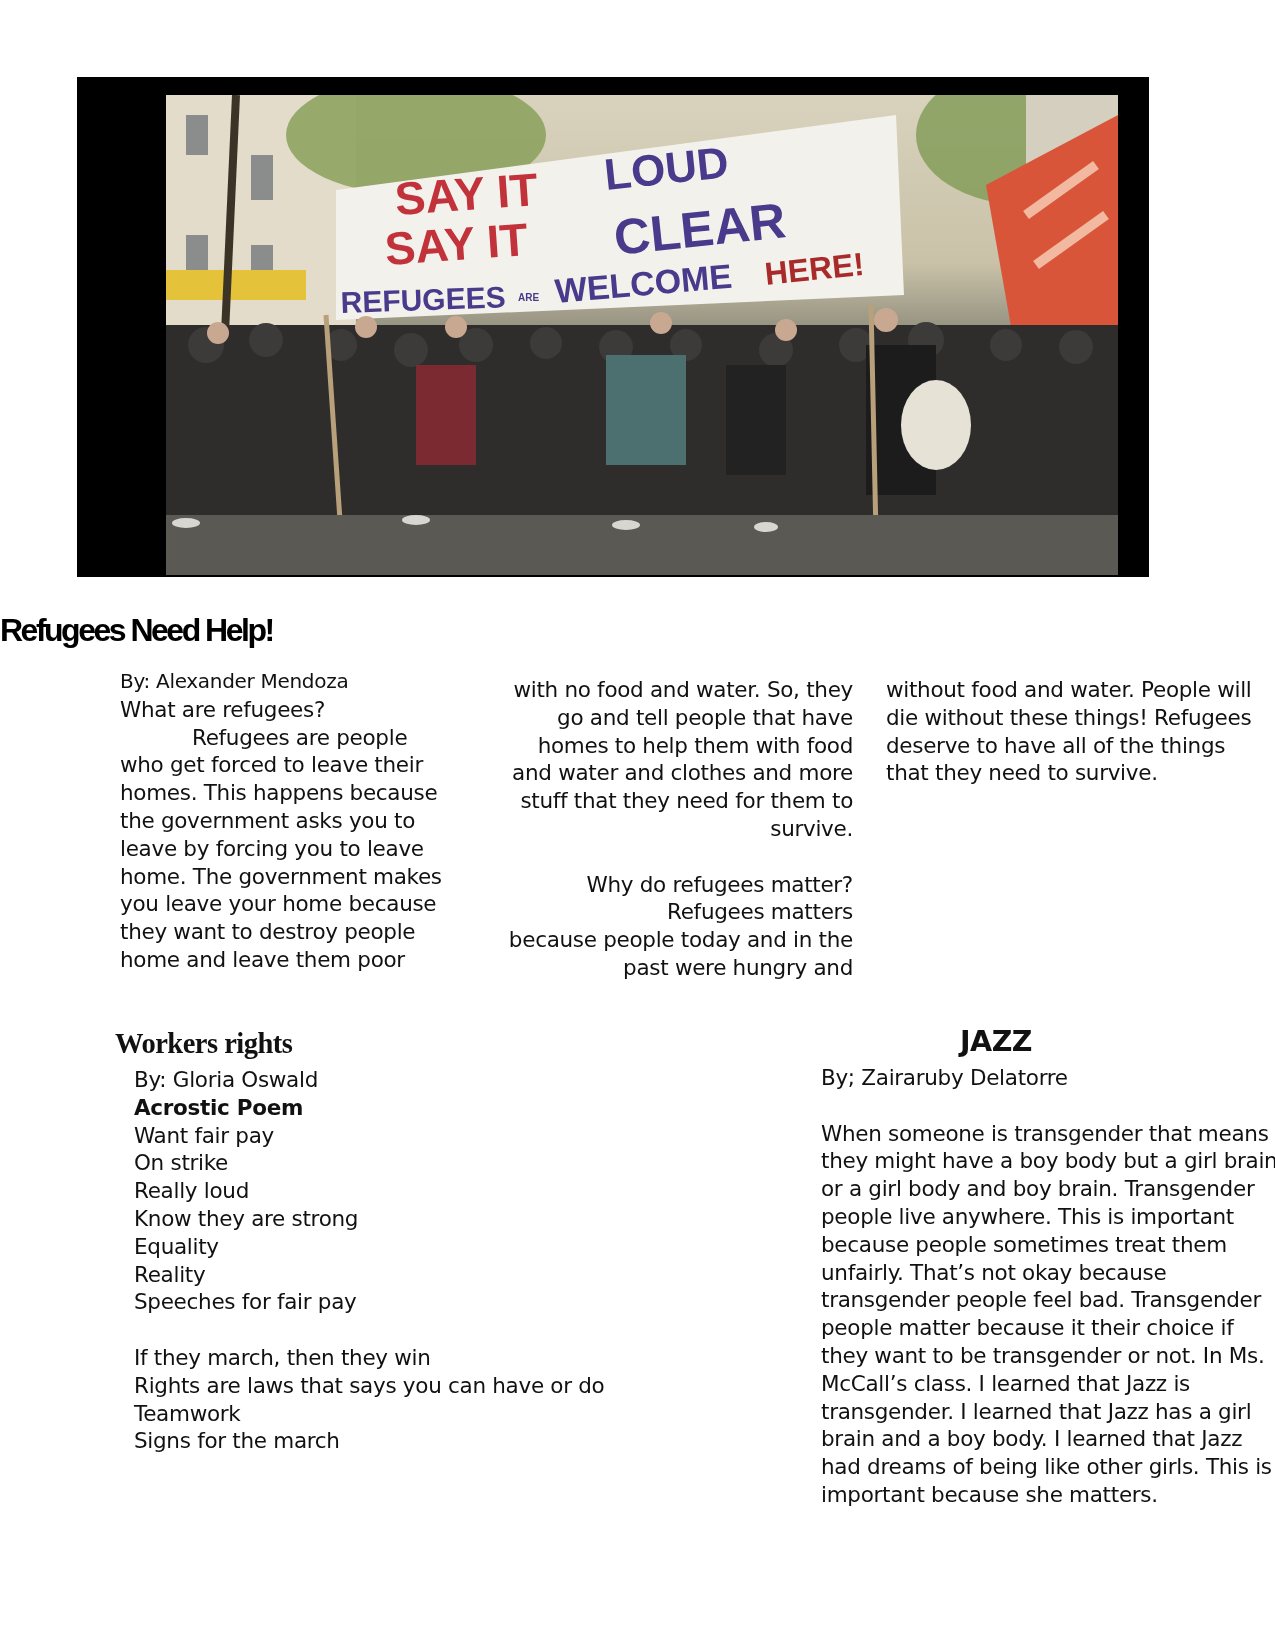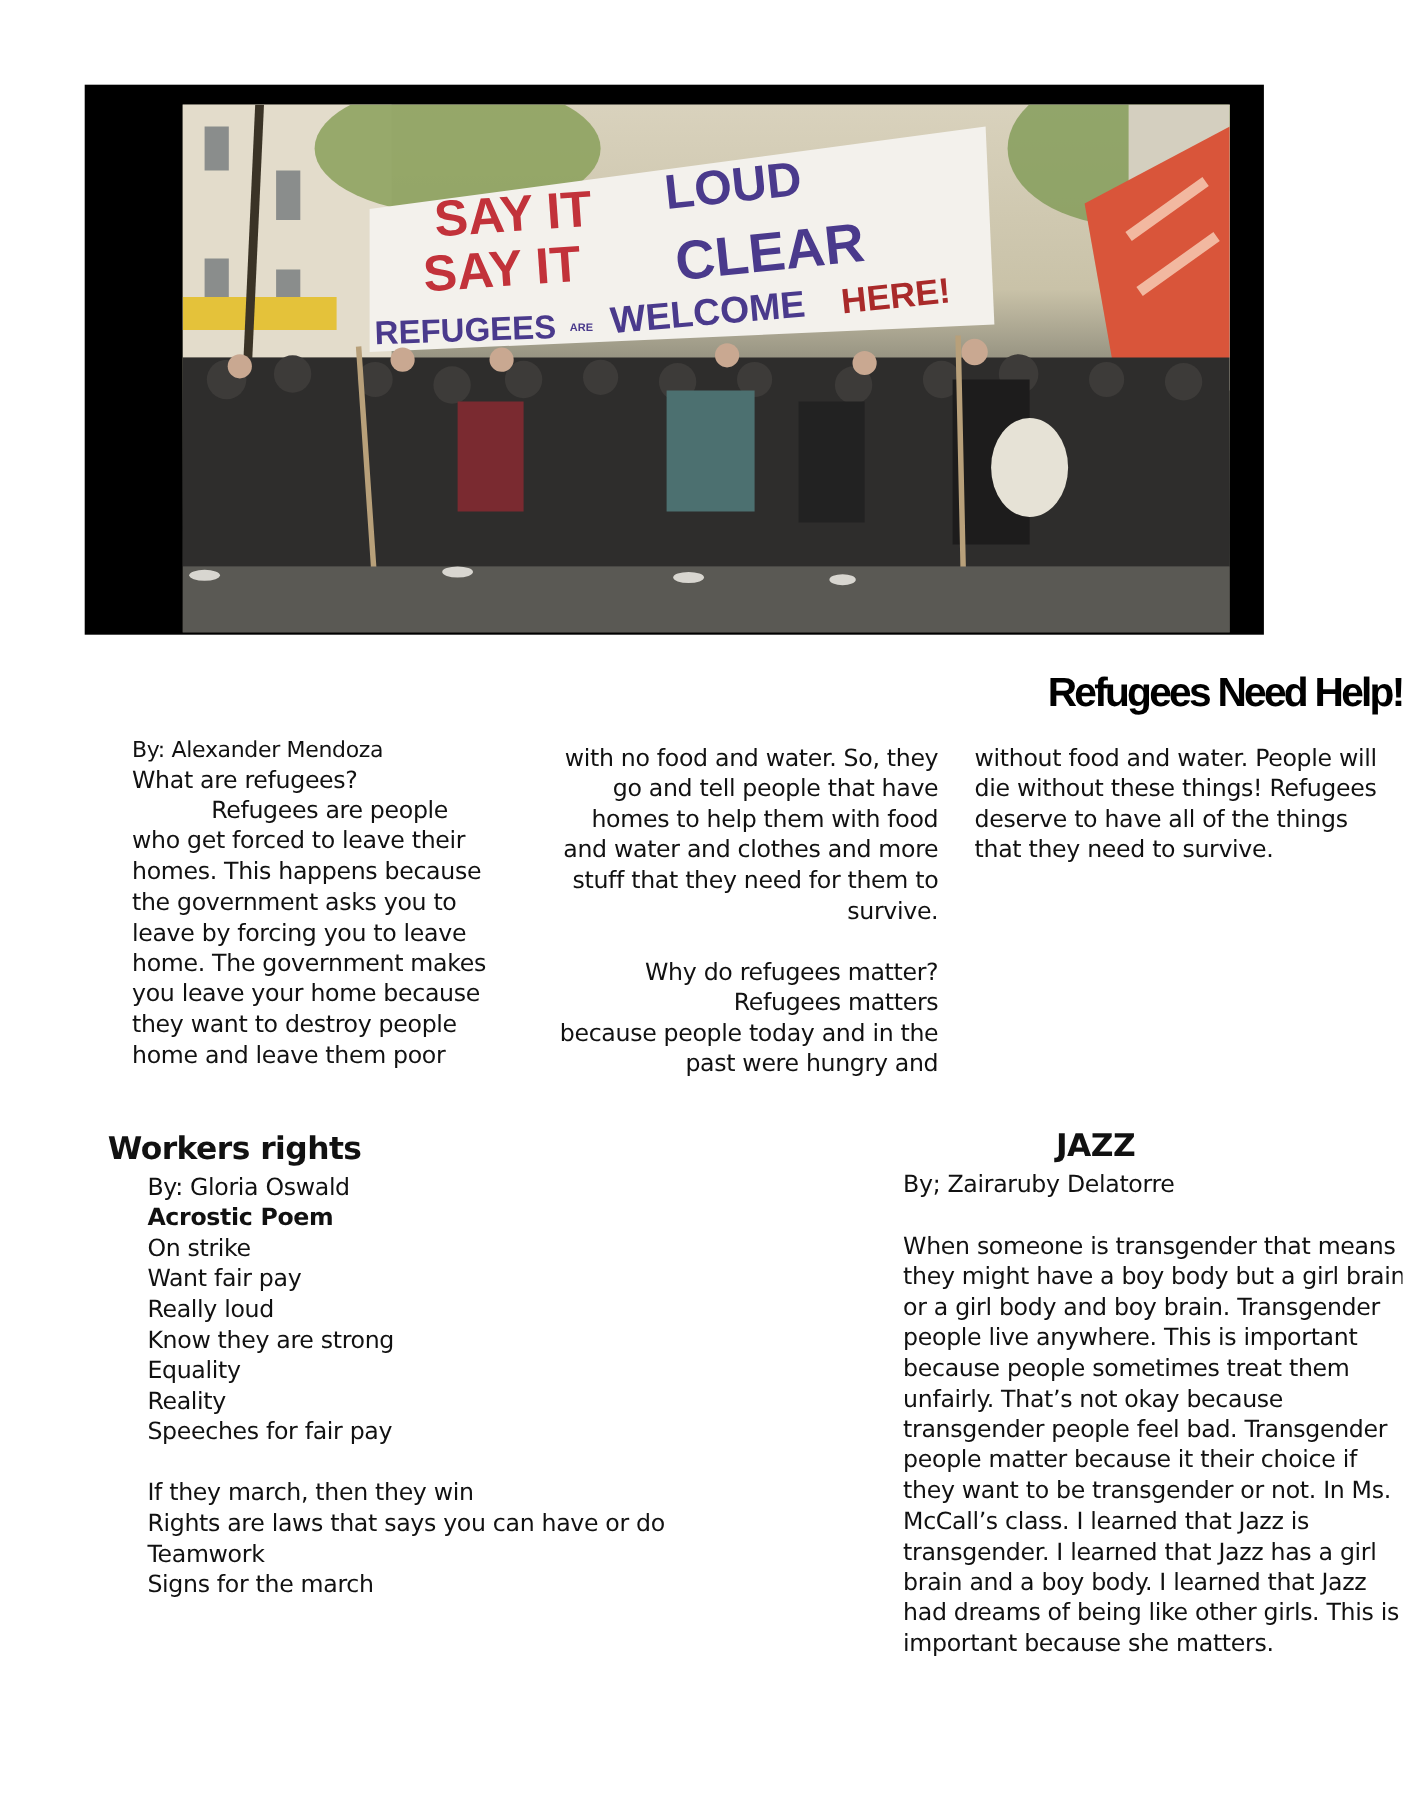--- a/index.html
+++ b/index.html
@@ -14,43 +14,43 @@
   }
   .photo {
     position: absolute; left: 89px; top: 18px; width: 952px; height: 480px;
     overflow: hidden;
     background: linear-gradient(180deg, #d9d2bd 0%, #c9c2a8 35%, #6a6a60 60%, #3a3a38 80%, #575650 100%);
   }
   .photo svg { position: absolute; left: 0; top: 0; width: 952px; height: 480px; }
 
   .headline {
     position: absolute; left: 0; width: 1275px; top: 604px;
-    text-align: right; font-family: "Liberation Sans", sans-serif;
-    font-weight: 700; font-size: 37px; letter-spacing: -2.5px; color: #000;
+    text-align: left; font-family: "Liberation Sans", sans-serif;
+    font-weight: 700; font-size: 32px; letter-spacing: -2.5px; color: #000;
     line-height: 52px;
   }
 
   .col {
     position: absolute; font-size: 21.5px; line-height: 27.8px;
     font-family: "DejaVu Sans", sans-serif; letter-spacing: -0.3px; margin-left: 44px;
   }
   .col p { margin: 0; }
   .indent { padding-left: 72px; }
   .gap { height: 27.8px; }
 
   .col1 { left: 76px; top: 668px; width: 350px; }
   .col1 .byline { font-size: 20px; }
   .col2 { left: 459px; top: 676px; width: 350px; text-align: right; }
   .col3 { left: 842px; top: 676px; width: 380px; }
 
   .section-title {
     position: absolute; font-family: "DejaVu Sans", sans-serif;
     font-weight: 700; font-size: 28.5px; letter-spacing: -0.5px;
   }
-  .workers-title { left: 98px; top: 1028px; }
+  .workers-title { left: 115px; top: 1028px; font-family: Liberation Serif, serif; }
   .jazz-title { left: 960px; top: 1025px; }
 
   .col-workers { left: 90px; top: 1066px; width: 560px; }
   .col-workers .bold { font-weight: 700; }
   .col-jazz { left: 777px; top: 1064px; width: 460px; }
 </style>
 </head>
 <body>
 
 <div class="photo-frame">
@@ -144,22 +144,22 @@
 </div>
 
 <div class="col col3">
   <p>without food and water. People will die without these things! Refugees deserve to have all of the things that they need to survive.</p>
 </div>
 
 <div class="section-title workers-title">Workers rights</div>
 <div class="col col-workers">
   <p>By: Gloria Oswald</p>
   <p class="bold">Acrostic Poem</p>
+  <p>Want fair pay</p>
   <p>On strike</p>
-  <p>Want fair pay</p>
   <p>Really loud</p>
   <p>Know they are strong</p>
   <p>Equality</p>
   <p>Reality</p>
   <p>Speeches for fair pay</p>
   <div class="gap"></div>
   <p>If they march, then they win</p>
   <p>Rights are laws that says you can have or do</p>
   <p>Teamwork</p>
   <p>Signs for the march</p>

